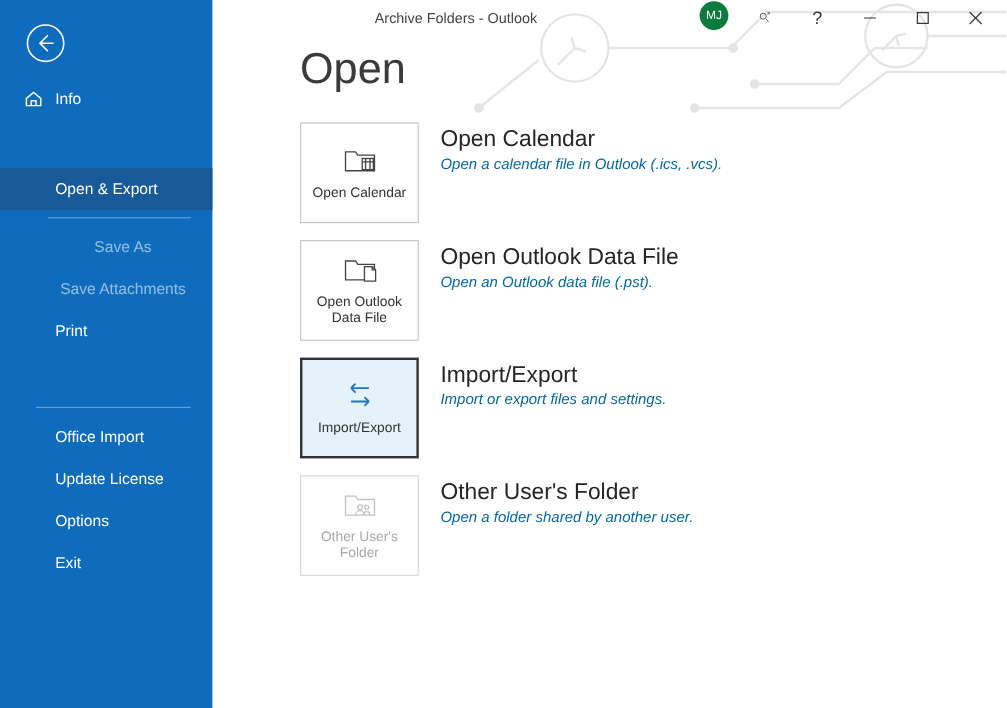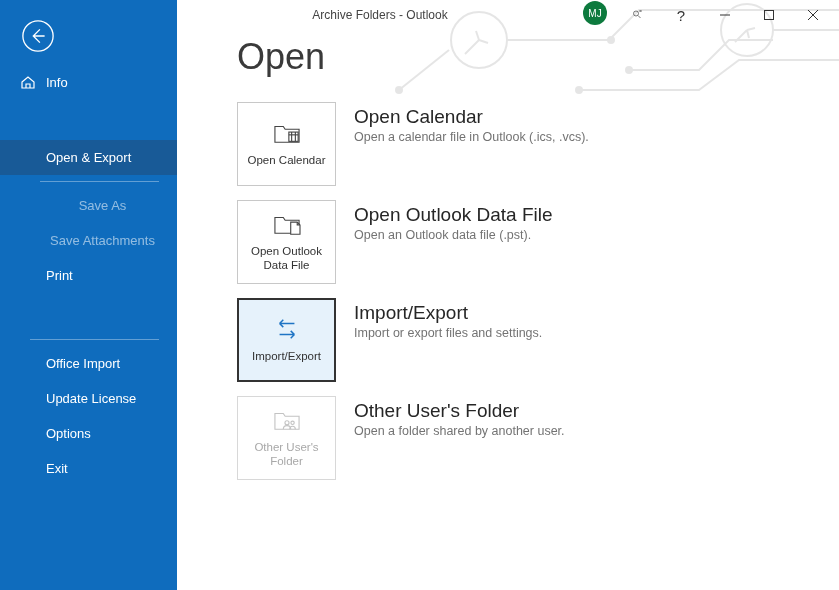--- a/index.html
+++ b/index.html
@@ -20,33 +20,33 @@
 .back-btn svg { width: 34px; height: 34px; }
 .nav-item { padding: 10px 18px 10px 20px; font-size: 13px; display: flex; align-items: center; gap: 10px; cursor: pointer; }
 .nav-item.selected { background: #185a97; margin-top: 40px; }
 .nav-item.disabled { color: rgba(255,255,255,0.55); justify-content: center; }
 .nav-sep { height: 1px; background: rgba(255,255,255,0.35); margin: 6px 18px 6px 40px; }
 .nav-spacer { flex: 0 0 40px; }
 .nav-item .icon { width: 16px; height: 16px; flex-shrink: 0; }
 .nav-item.no-icon { padding-left: 46px; }
 
 
-.main { flex: 1; position: relative; padding: 36px 40px 20px 40px; background: #fff; overflow: hidden; }
+.main { flex: 1; position: relative; padding: 36px 40px 20px 40px; background: #fff; overflow: hidden; margin-left: 13px; }
 .bg-deco { position: absolute; top: 0; right: 0; width: 560px; height: 100px; pointer-events: none; opacity: 0.5; }
 .page-title { font-size: 36px; font-weight: 300; color: #3a3a3a; margin-bottom: 24px; }
 .tiles { display: flex; flex-direction: column; gap: 14px; }
 .tile-row { display: flex; gap: 18px; align-items: flex-start; }
 .tile { width: 99px; height: 84px; border: 1px solid #c8c8c8; display: flex; flex-direction: column; align-items: center; justify-content: center; gap: 4px; font-size: 11.5px; color: #333; text-align: center; line-height: 1.2; padding: 4px; cursor: pointer; background: #fff; }
 .tile.selected { border: 2px solid #333; background: #e6f2fb; }
 .tile.disabled { color: #a8a8a8; border-color: #d8d8d8; }
 .tile.disabled svg { opacity: 0.5; }
 .tile svg { width: 30px; height: 26px; }
 .tile-info { display: flex; flex-direction: column; gap: 2px; padding-top: 4px; }
 .tile-title { font-size: 19px; font-weight: 400; color: #262626; }
-.tile-desc { font-size: 12.5px; color: #737373; }
+.tile-desc { font-size: 12.5px; color: #0369a1; font-style: italic; }
 </style>
 </head>
 <body>
 
 <div class="app">
 
   <div class="titlebar">
     <div class="titlebar-title">Archive Folders  -  Outlook</div>
     <div class="titlebar-right">
       <div class="avatar">MJ</div>

